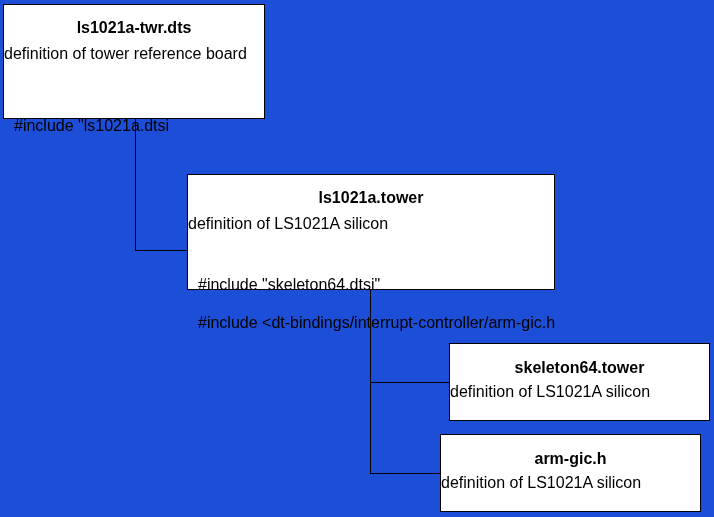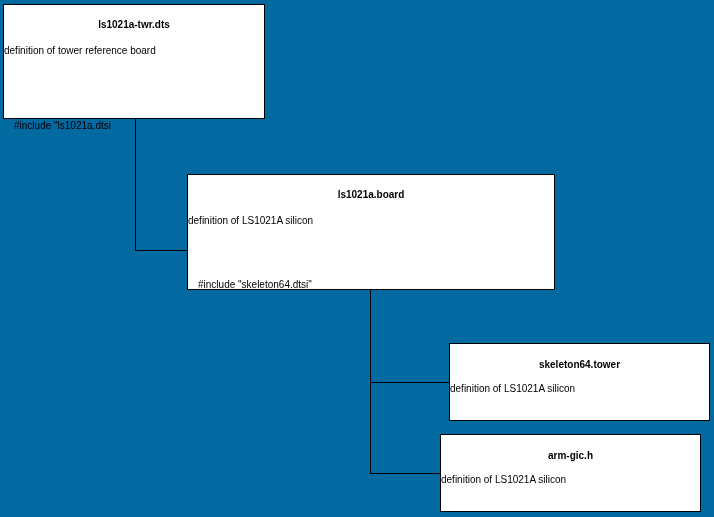--- a/index.html
+++ b/index.html
@@ -1,23 +1,23 @@
 <!DOCTYPE html>
 <html><head>
 <meta charset="utf-8">
 <style>
   * { margin: 0; padding: 0; box-sizing: border-box; }
   html, body { background: #ffffff; }
   .diagram {
     position: relative;
     width: 714px;
     height: 517px;
-    background: #0369a1;
+    background: #1d4ed8;
     font-family: "Liberation Sans", sans-serif;
-    font-size: 10px;
+    font-size: 16px;
     color: #000000;
   }
   .node {
     position: absolute;
     background: #ffffff;
     border: 1px solid #000000;
   }
   .node-title {
     position: absolute;
     left: 0; right: 0;
@@ -76,24 +76,25 @@
 
   <div class="node n1">
     <div class="node-title">ls1021a-twr.dts</div>
     <div class="node-desc">definition of tower reference board</div>
     <div class="node-includes">
       <div>#include "ls1021a.dtsi</div>
     </div>
   </div>
 
   <div class="node n2">
-    <div class="node-title">ls1021a.board</div>
+    <div class="node-title">ls1021a.tower</div>
     <div class="node-desc">definition of LS1021A silicon</div>
     <div class="node-includes">
       <div>#include "skeleton64.dtsi"</div>
+      <div>#include &lt;dt-bindings/interrupt-controller/arm-gic.h</div>
     </div>
   </div>
 
   <div class="node n3">
     <div class="node-title">skeleton64.tower</div>
     <div class="node-desc">definition of LS1021A silicon</div>
   </div>
 
   <div class="node n4">
     <div class="node-title">arm-gic.h</div>

